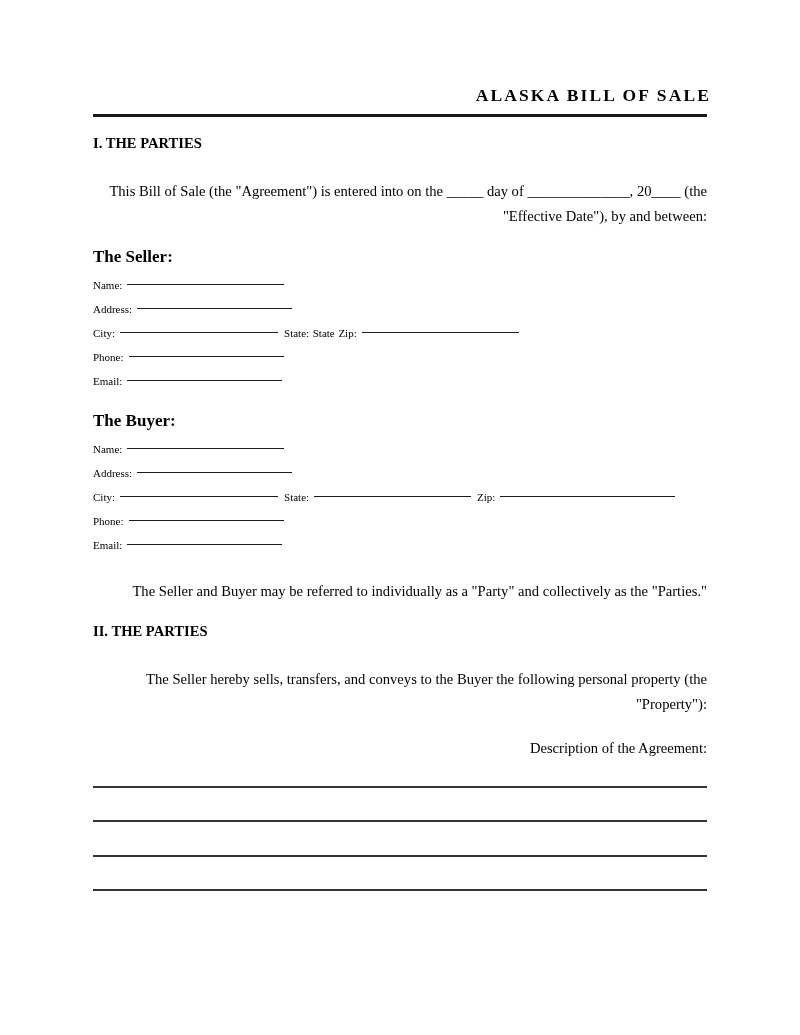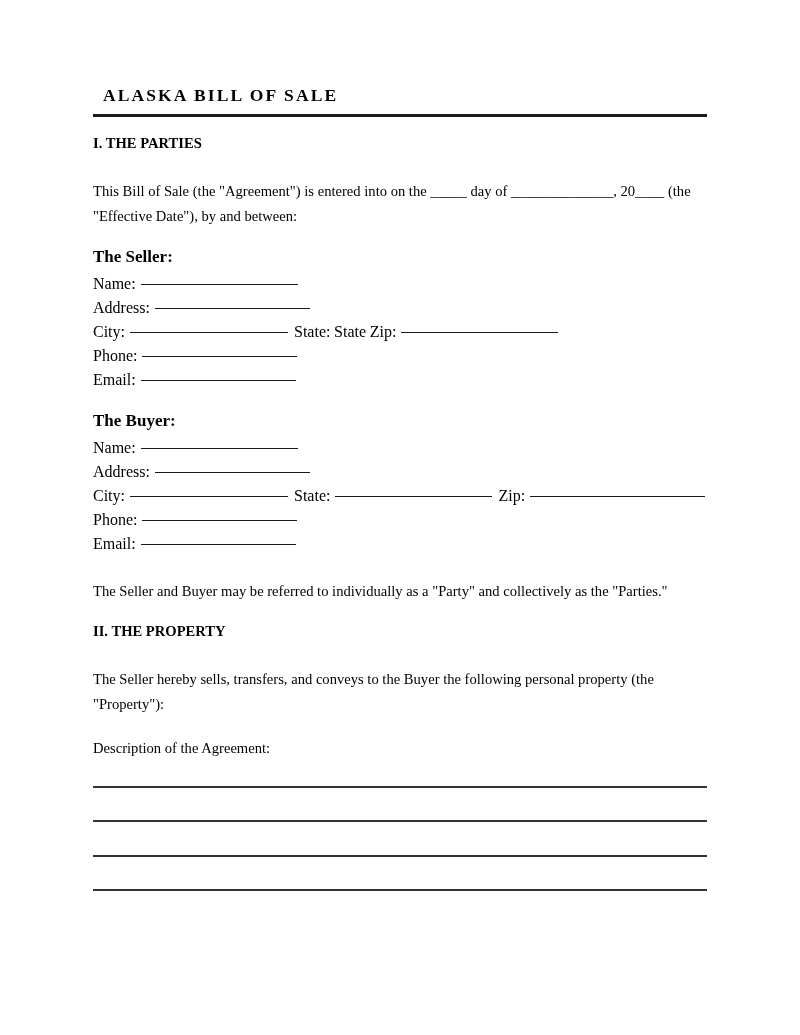--- a/index.html
+++ b/index.html
@@ -30,24 +30,24 @@
   .content {
     position: absolute;
     left: 93px;
     top: 0;
     width: 614px;
   }
 
   
   .doc-title {
     position: absolute;
-    left: 10px;
+    left: 4px;
     top: 84px;
     width: 614px;
-    text-align: left;
+    text-align: right;
     font-size: 17.5px;
     font-weight: bold;
     letter-spacing: 2.1px;
     line-height: 22px;
     white-space: nowrap;
   }
   .title-rule {
     position: absolute;
     left: 0;
     top: 114px;
@@ -68,21 +68,21 @@
   #heading-parties { top: 134px; }
   #heading-property { top: 622px; }
 
   
   .para {
     position: absolute;
     left: 0;
     width: 614px;
     font-size: 14.6px;
     line-height: 25px;
-    text-align: left;
+    text-align: right;
   }
   #para-intro { top: 179px; }
   #para-parties-note { top: 579px; }
   #para-conveys { top: 667px; }
   #para-description-label { top: 736px; }
 
   
   .blank {
     font-size: 14.6px;
     letter-spacing: 0;
@@ -106,21 +106,21 @@
   }
 
   .field-row {
     position: relative;
     height: 24px;
     font-size: 14.6px;
     line-height: 24px;
     white-space: nowrap;
   }
   .field-label {
-    font-size: 16px;
+    font-size: 11px;
   }
   
   .fill {
     display: inline-block;
     vertical-align: baseline;
     height: 0;
     border-bottom: 1.6px solid #1a1a1a;
     margin: 0 0 4px 5px;
   }
   .fill.name    { width: 157px; }
@@ -205,21 +205,21 @@
         <span class="field-label">Phone:</span><span class="fill phone"></span>
       </div>
 
       <div class="field-row">
         <span class="field-label">Email:</span><span class="fill email"></span>
       </div>
     </div>
 
     <div class="para" id="para-parties-note">The Seller and Buyer may be referred to individually as a "Party" and collectively as the "Parties."</div>
 
-    <div class="section-heading" id="heading-property">II. THE PROPERTY</div>
+    <div class="section-heading" id="heading-property">II. THE PARTIES</div>
 
     <div class="para" id="para-conveys">The Seller hereby sells, transfers, and conveys to the Buyer the following personal property (the "Property"):</div>
 
     <div class="para" id="para-description-label">Description of the Agreement:</div>
 
     <div class="desc-rule" id="desc-rule-0"></div>
     <div class="desc-rule" id="desc-rule-1"></div>
     <div class="desc-rule" id="desc-rule-2"></div>
     <div class="desc-rule" id="desc-rule-3"></div>
 

